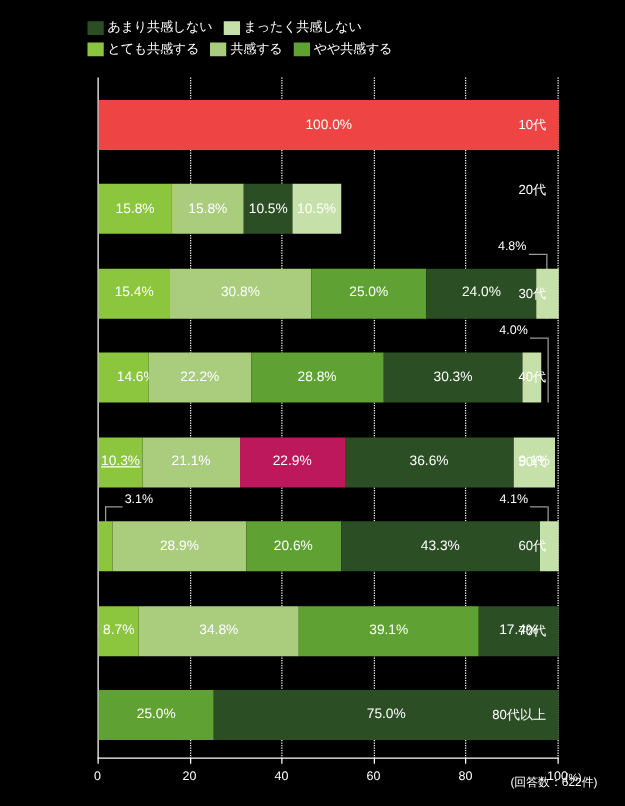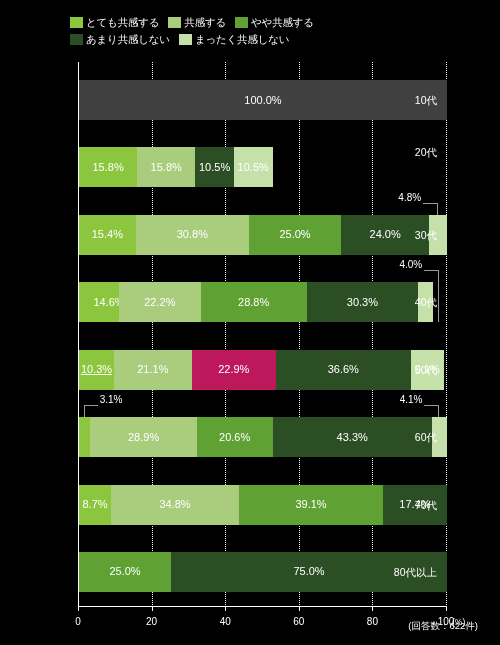--- a/index.html
+++ b/index.html
@@ -168,42 +168,42 @@
     color: #ffffff;
     white-space: nowrap;
   }
 </style>
 </head>
 <body>
 
 <div id="chart-root">
 
   <div class="legend">
+    <div class="legend-row" id="legend-row-2">
+        <div class="legend-item">
+          <span class="legend-swatch" style="background: rgb(44, 78, 37);"></span>
+          <span class="legend-label">あまり共感しない</span>
+        </div>
+        <div class="legend-item">
+          <span class="legend-swatch" style="background: rgb(198, 224, 169);"></span>
+          <span class="legend-label">まったく共感しない</span>
+        </div>
+      </div>
     <div class="legend-row" id="legend-row-1">
         <div class="legend-item">
           <span class="legend-swatch" style="background: rgb(140, 198, 63);"></span>
           <span class="legend-label">とても共感する</span>
         </div>
         <div class="legend-item">
           <span class="legend-swatch" style="background: rgb(169, 204, 125);"></span>
           <span class="legend-label">共感する</span>
         </div>
         <div class="legend-item">
           <span class="legend-swatch" style="background: rgb(95, 162, 51);"></span>
           <span class="legend-label">やや共感する</span>
-        </div>
-      </div>
-    <div class="legend-row" id="legend-row-2">
-        <div class="legend-item">
-          <span class="legend-swatch" style="background: rgb(44, 78, 37);"></span>
-          <span class="legend-label">あまり共感しない</span>
-        </div>
-        <div class="legend-item">
-          <span class="legend-swatch" style="background: rgb(198, 224, 169);"></span>
-          <span class="legend-label">まったく共感しない</span>
         </div>
       </div>
   </div>
 
   <div class="plot">
     <div class="axis-left"></div>
     <div class="axis-bottom"></div>
     <div id="gridlines">
         <div class="tick-mark" style="left: 0px;"></div>
         <div class="gridline" style="left: 73.6px;"></div>
@@ -221,21 +221,21 @@
         <div class="tick-label" style="left: 0px;">0</div>
         <div class="tick-label" style="left: 73.6px;">20</div>
         <div class="tick-label" style="left: 147.2px;">40</div>
         <div class="tick-label" style="left: 220.8px;">60</div>
         <div class="tick-label" style="left: 294.4px;">80</div>
         <div class="tick-label" style="left: 368px;">100</div>
       </div>
     <div class="axis-unit">(%)</div>
     <div id="bars">
         <div class="bar-row" style="top: 18px;">
-          <div class="seg" style="width: 368px; background: #404040;">
+          <div class="seg" style="width: 368px; background: #ef4444;">
             <span class="seg-label">100.0%</span>
           </div>
         </div>
         <div class="bar-row" style="top: 85.4172px;">
           <div class="seg" style="width: 58.144px; background: rgb(140, 198, 63);">
             <span class="seg-label">15.8%</span>
           </div>
           <div class="seg" style="width: 58.144px; background: rgb(169, 204, 125);">
             <span class="seg-label">15.8%</span>
           </div>

